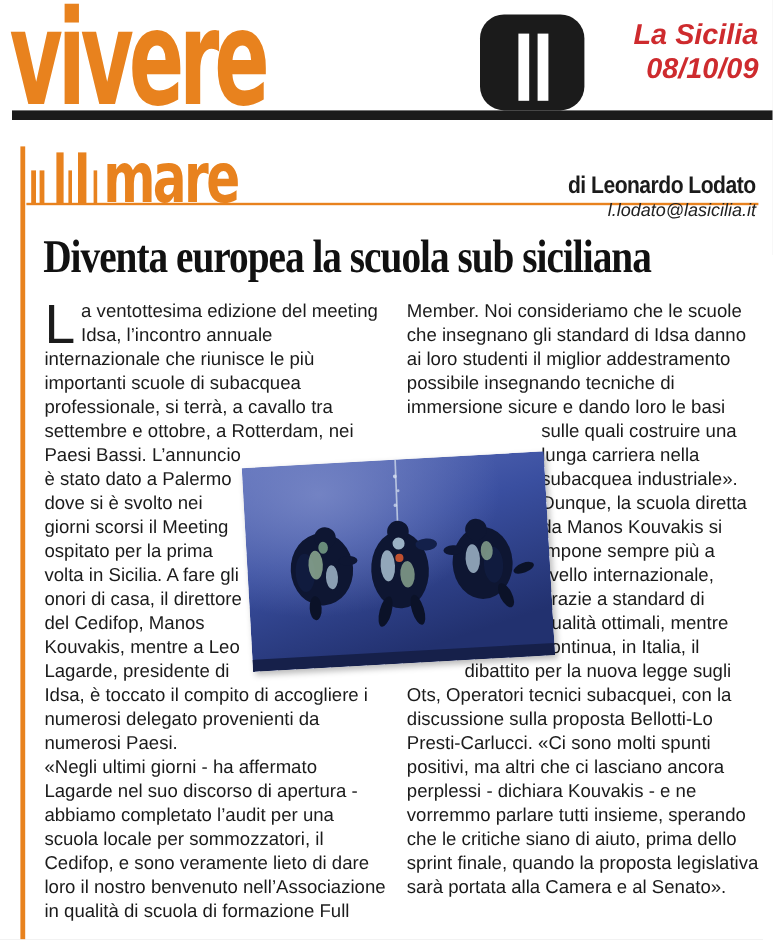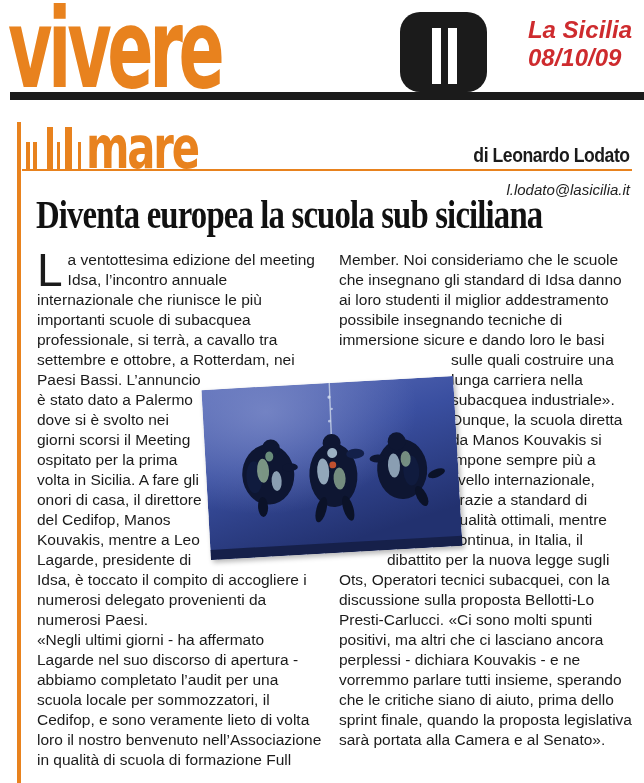--- a/index.html
+++ b/index.html
@@ -22,21 +22,21 @@
   .page-badge{
     position:absolute; left:400px; top:12px; width:87px; height:80px;
     background:#1b1b1b; border-radius:20px; z-index:2;
   }
   .page-badge .bar{
     position:absolute; top:16px; width:9px; height:56px; background:#ffffff;
   }
   .page-badge .bar.b1{left:32px;}
   .page-badge .bar.b2{left:48px;}
   .pub-block{
-    position:absolute; right:12px; top:16px; text-align:left;
+    position:absolute; right:12px; top:16px; text-align:right;
     color:#CE2B2E; font-style:italic; font-weight:bold;
     font-size:24px; line-height:28px; letter-spacing:0px; z-index:2;
   }
   
   .left-orange-rule{
     position:absolute; left:17px; top:122px; width:4px; height:661px;
     background:#E8821E;
   }
   .mare-bars{ position:absolute; left:26px; top:127px; height:43px; z-index:2;}
   .mare-bars .mb{ position:absolute; bottom:0; background:#E8821E; }
@@ -49,21 +49,21 @@
   .section-rule{
     position:absolute; left:22px; top:169px; width:610px; height:2px;
     background:#E8821E;
   }
   .byline{
     position:absolute; right:14px; top:144px; color:#1b1b1b;
     font-weight:bold; font-size:20px; letter-spacing:-0.5px;
     transform:scaleX(0.88); transform-origin:right top;
   }
   .byline-email{
-    position:absolute; right:14px; top:181px; color:#222222;
+    position:absolute; right:14px; top:167px; color:#222222;
     font-style:italic; font-size:15px;
   }
   
   .headline{
     position:absolute; left:36px; top:194px; white-space:nowrap;
     color:#111111; font-family:"Liberation Serif", serif; font-weight:bold;
     font-size:39px; line-height:42px; letter-spacing:-1px;
     transform:scaleX(0.84); transform-origin:left top;
   }
   
@@ -124,21 +124,21 @@
   <div class="section-rule"></div>
   <div class="byline">di Leonardo Lodato</div>
   <div class="byline-email">l.lodato@lasicilia.it</div>
 
   <h1 class="headline" style="margin:0;">Diventa europea la scuola sub siciliana</h1>
 
   <div class="body-cols">
     <div class="col col1">
       <div class="wrap-spacer-left"></div>
       <p><span class="dropcap">L</span><span>a ventottesima edizione del meeting Idsa, l’incontro annuale internazionale che riunisce le più importanti scuole di subacquea professionale, si terrà, a cavallo tra settembre e ottobre, a Rotterdam, nei Paesi Bassi. L’annuncio è stato dato a Palermo dove si è svolto nei giorni scorsi il Meeting ospitato per la prima volta in Sicilia. A fare gli onori di casa, il direttore del Cedifop, Manos Kouvakis, mentre a Leo Lagarde, presidente di Idsa, è toccato il compito di accogliere i numerosi delegato provenienti da numerosi Paesi.</span></p>
-      <p>«Negli ultimi giorni - ha affermato Lagarde nel suo discorso di apertura - abbiamo completato l’audit per una scuola locale per sommozzatori, il Cedifop, e sono veramente lieto di volta loro il nostro benvenuto nell’Associazione in qualità di scuola di formazione Full</p>
+      <p>«Negli ultimi giorni - ha affermato Lagarde nel suo discorso di apertura - abbiamo completato l’audit per una scuola locale per sommozzatori, il Cedifop, e sono veramente lieto di dare loro il nostro benvenuto nell’Associazione in qualità di scuola di formazione Full</p>
     </div>
     <div class="col col2">
       <div class="wrap-spacer-right"></div>
       <p>Member. Noi consideriamo che le scuole che insegnano gli standard di Idsa danno ai loro studenti il miglior addestramento possibile insegnando tecniche di immersione sicure e dando loro le basi sulle quali costruire una lunga carriera nella subacquea industriale».</p>
       <p>Dunque, la scuola diretta da Manos Kouvakis si impone sempre più a livello internazionale, grazie a standard di qualità ottimali, mentre continua, in Italia, il dibattito per la nuova legge sugli Ots, Operatori tecnici subacquei, con la discussione sulla proposta Bellotti-Lo Presti-Carlucci. «Ci sono molti spunti positivi, ma altri che ci lasciano ancora perplessi - dichiara Kouvakis - e ne vorremmo parlare tutti insieme, sperando che le critiche siano di aiuto, prima dello sprint finale, quando la proposta legislativa sarà portata alla Camera e al Senato».</p>
     </div>
   </div>
 
   <div class="article-photo" title="three scuba divers underwater in deep blue water">
     <svg width="252" height="170" viewBox="0 0 252 170" xmlns="http://www.w3.org/2000/svg">

